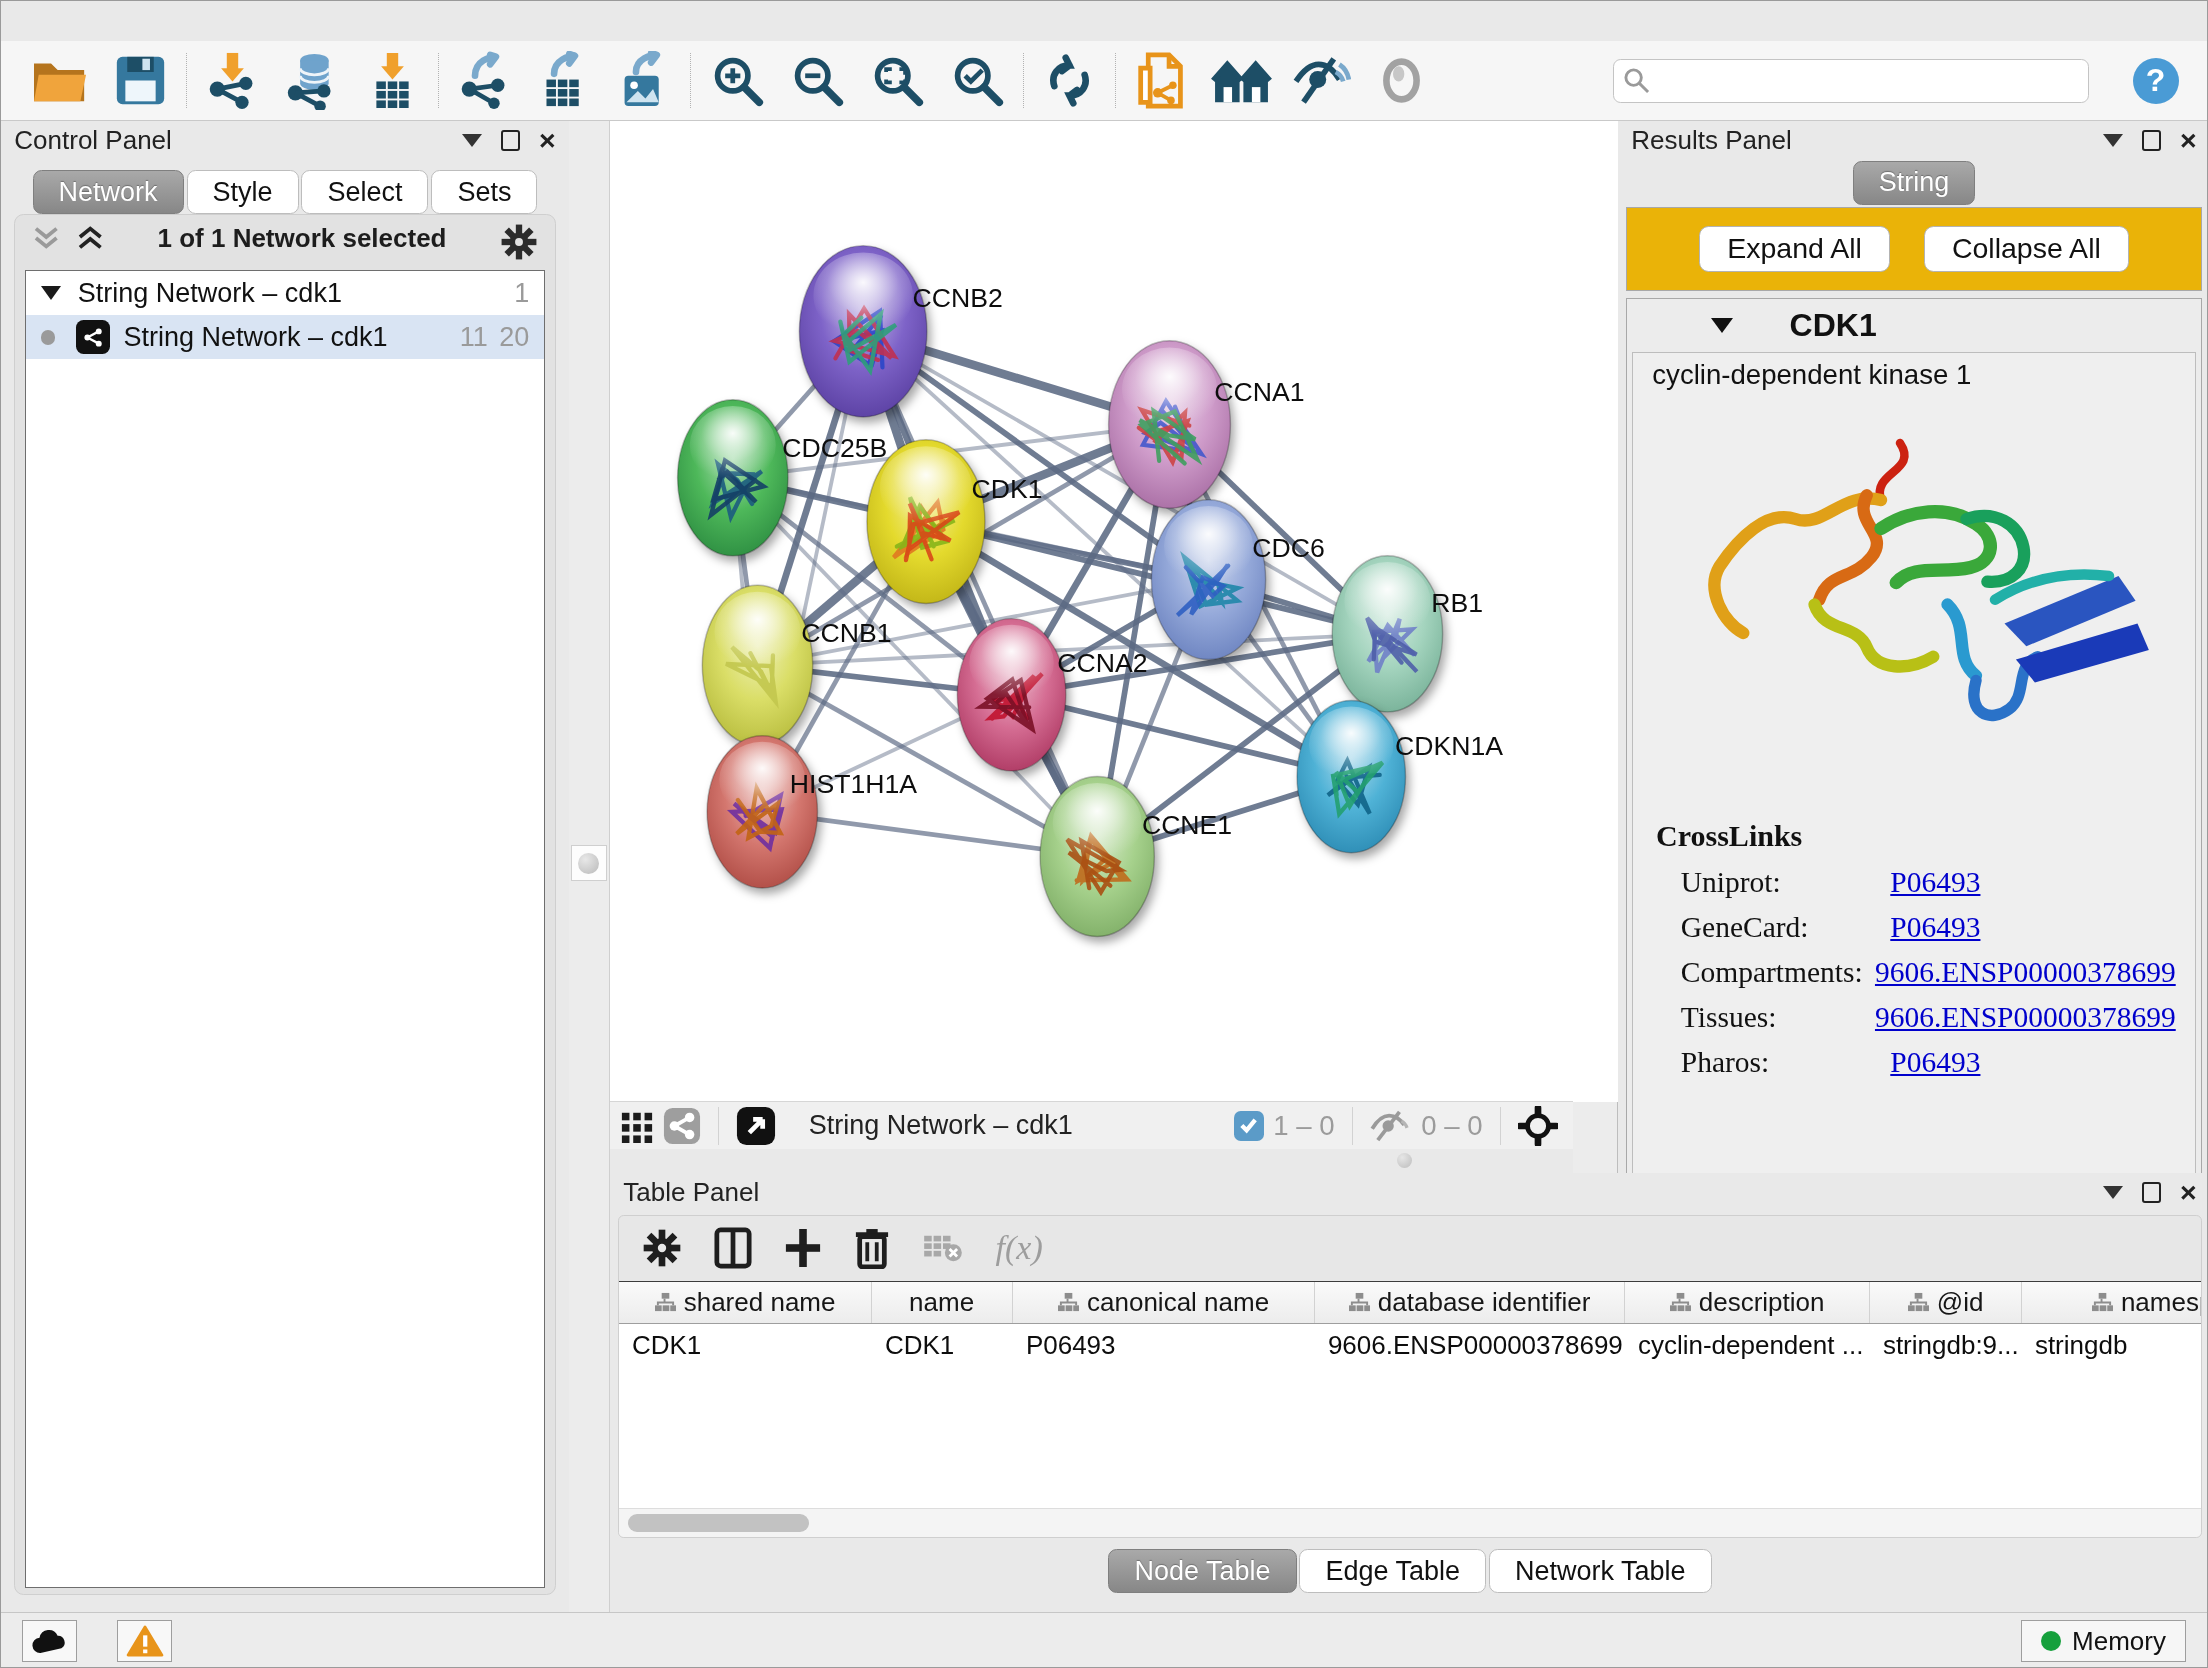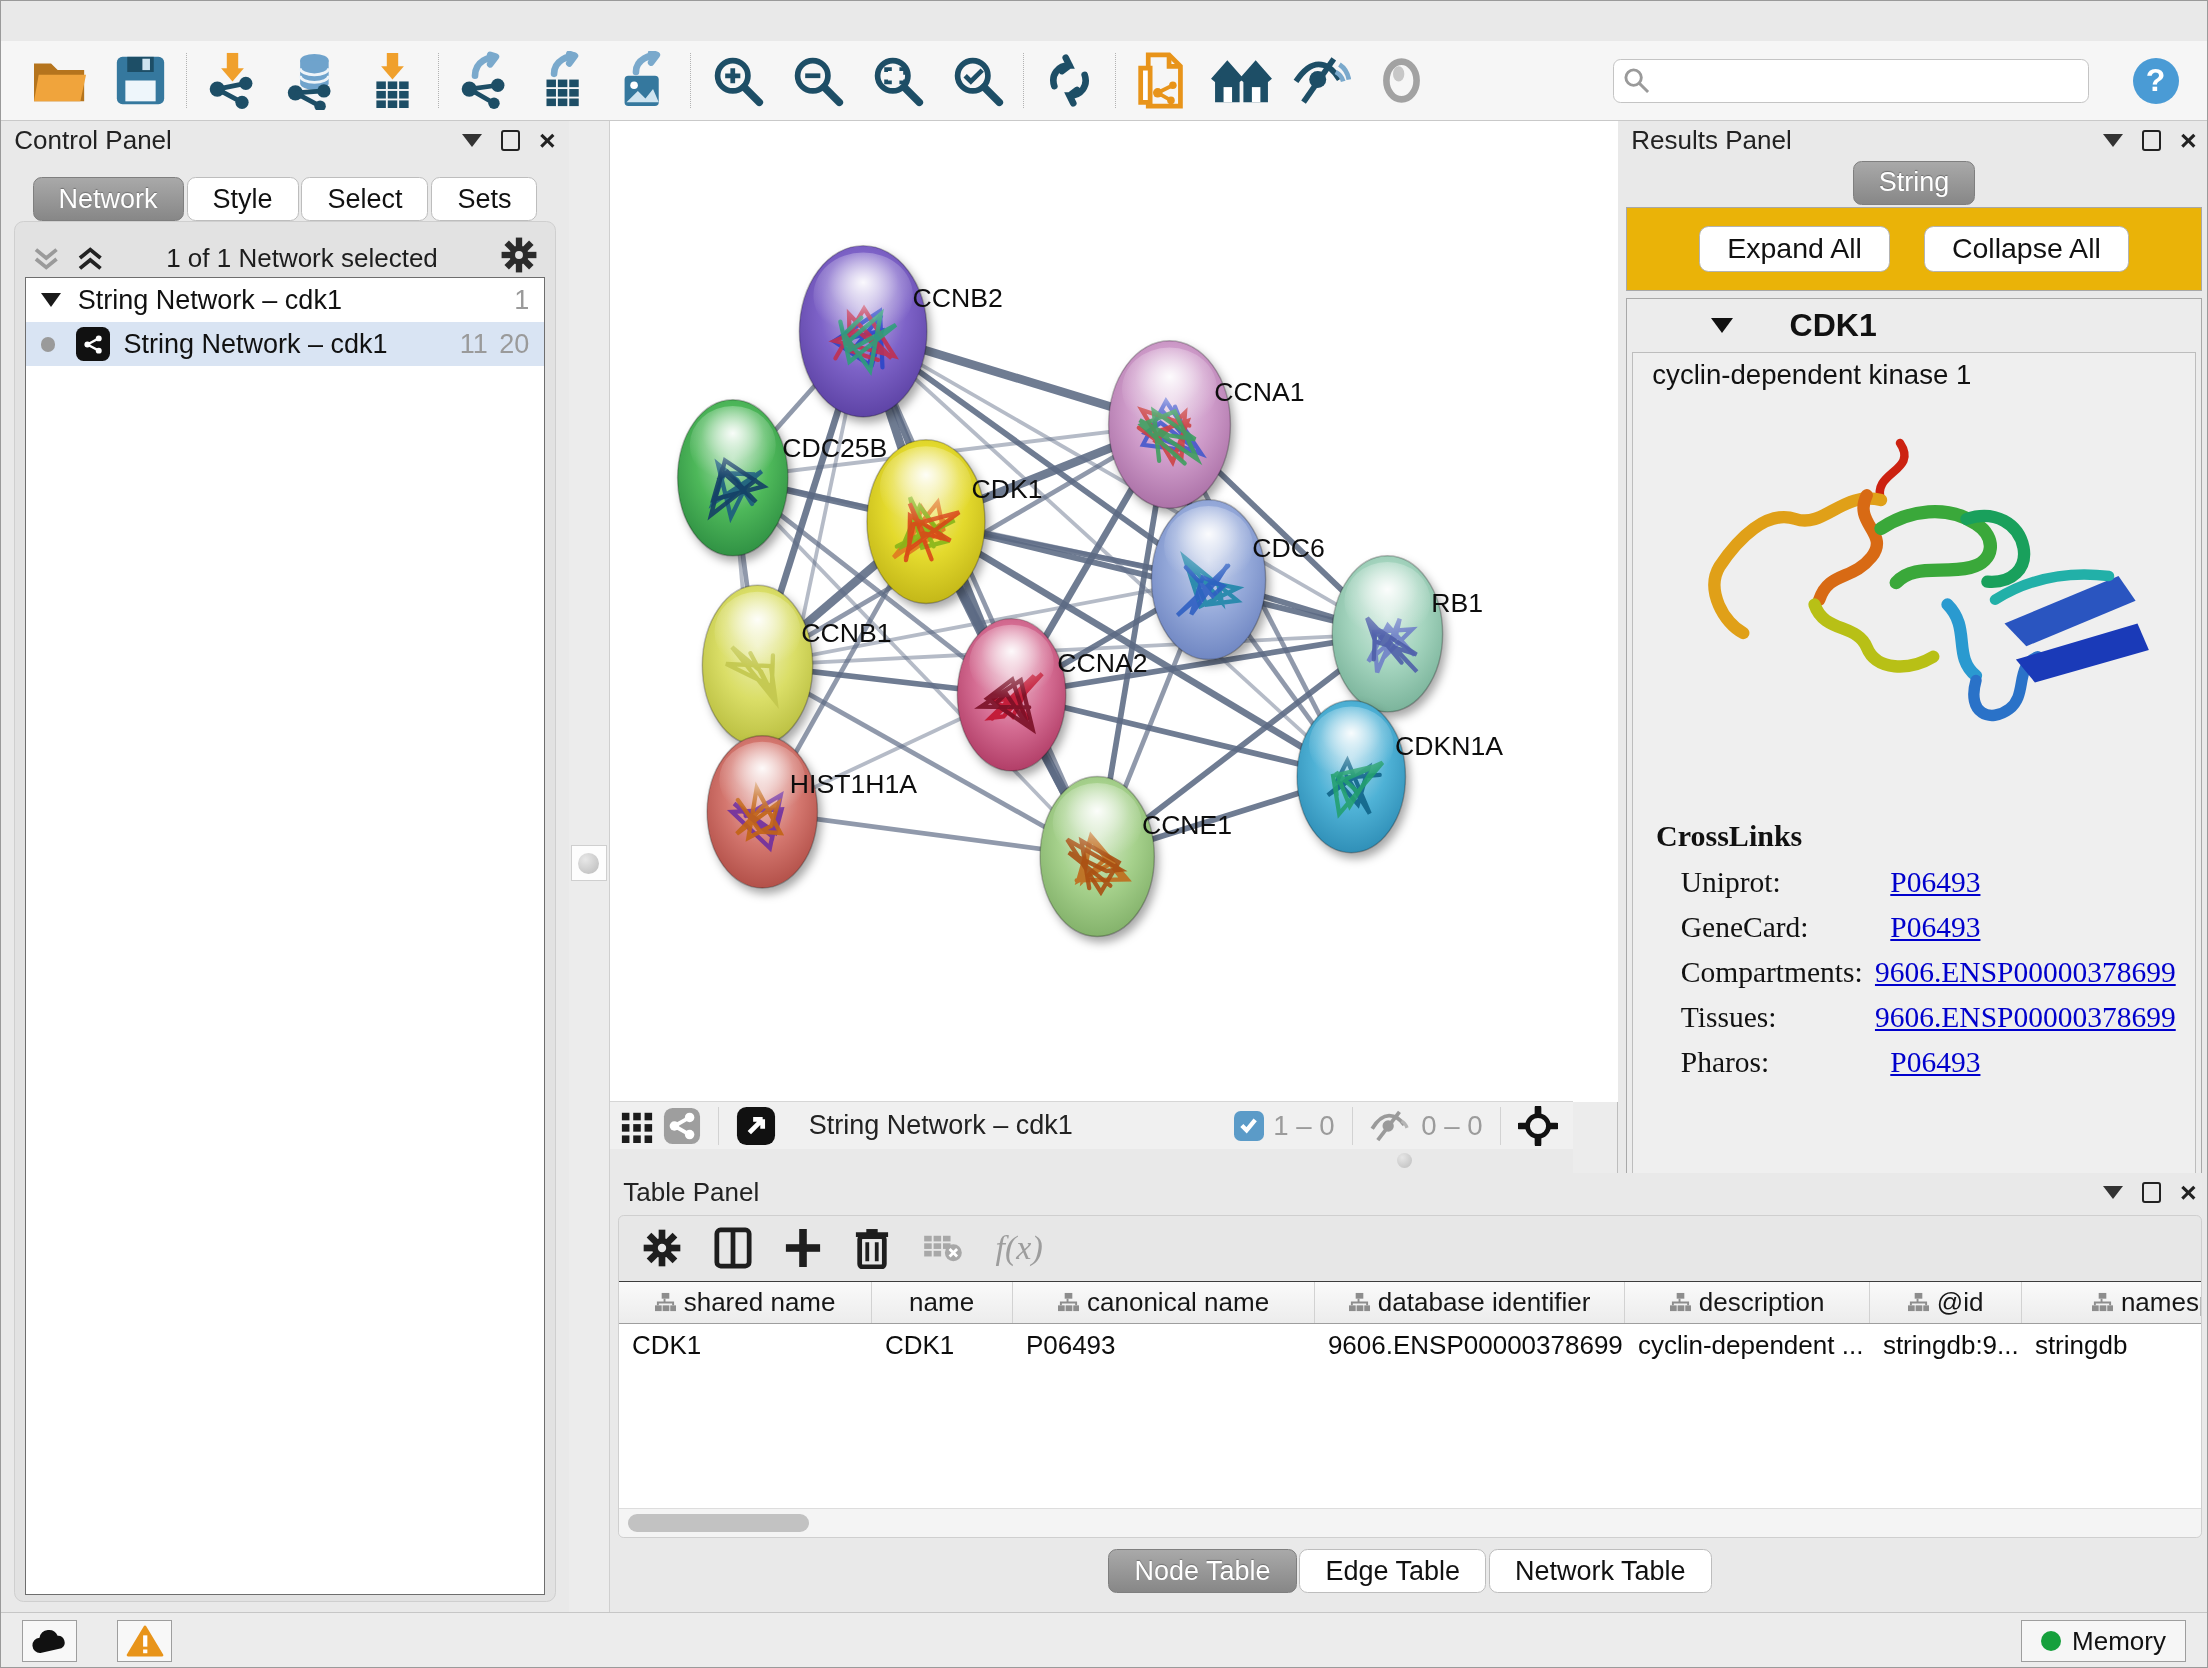--- a/index.html
+++ b/index.html
@@ -41,24 +41,24 @@
   .wctl .xx{font-size:28.5px;font-weight:bold;line-height:21px;}
 
   .tabrow{display:flex;gap:2.9px;}
   .tab{height:44px;padding:0 25px;display:flex;align-items:center;justify-content:center;
     font-size:27px;border:1px solid #bdbdbd;border-radius:8.6px;background:#fff;color:#111;}
   .tab.active{background:linear-gradient(#a9a9a9,#878787);color:#fff;border-color:#7f7f7f;
     text-shadow:0 -1px 1px rgba(0,0,0,.3);}
 
   
   .control-panel{position:absolute;left:0;top:120px;width:568px;height:1491px;background:#e9e9e9;}
-  .cp-tabs{display:flex;justify-content:center;margin-top:18px;align-items:center;}
+  .cp-tabs{display:flex;justify-content:center;margin-top:11px;align-items:center;}
   .cp-body{margin:0 13.3px;background:#e2e2e2;border:1px solid #cfcfcf;border-radius:9.5px;
     height:1381px;padding:7.6px 9.5px;}
-  .cp-action{display:flex;align-items:flex-end;height:44px;padding:0 7.6px;}
+  .cp-action{display:flex;align-items:flex-start;height:44px;padding:0 7.6px;font-weight:bold;}
   .cp-action .status{flex:1;text-align:center;font-size:26px;color:#1d1d1d;}
   .cp-list{background:#fff;border:1.9px solid #6e6e6e;height:1318px;margin-top:3.8px;}
   .tree-row{display:flex;align-items:center;height:44px;font-size:27px;color:#111;padding:0 15px;}
   .tree-row .cnt{color:#9a9a9a;margin-left:11.4px;}
   .tree-row.sel{background:#d9e4f3;}
   .tri-d{width:0;height:0;border-left:10.5px solid transparent;border-right:10.5px solid transparent;
     border-top:14.3px solid #1a1a1a;margin-right:17px;}
   .dot{width:14.3px;height:14.3px;border-radius:50%;background:#9a9a9a;margin-right:21px;}
   .shareic{width:34px;height:34px;border-radius:7.6px;background:#111;display:flex;
     align-items:center;justify-content:center;margin-right:13.3px;}

